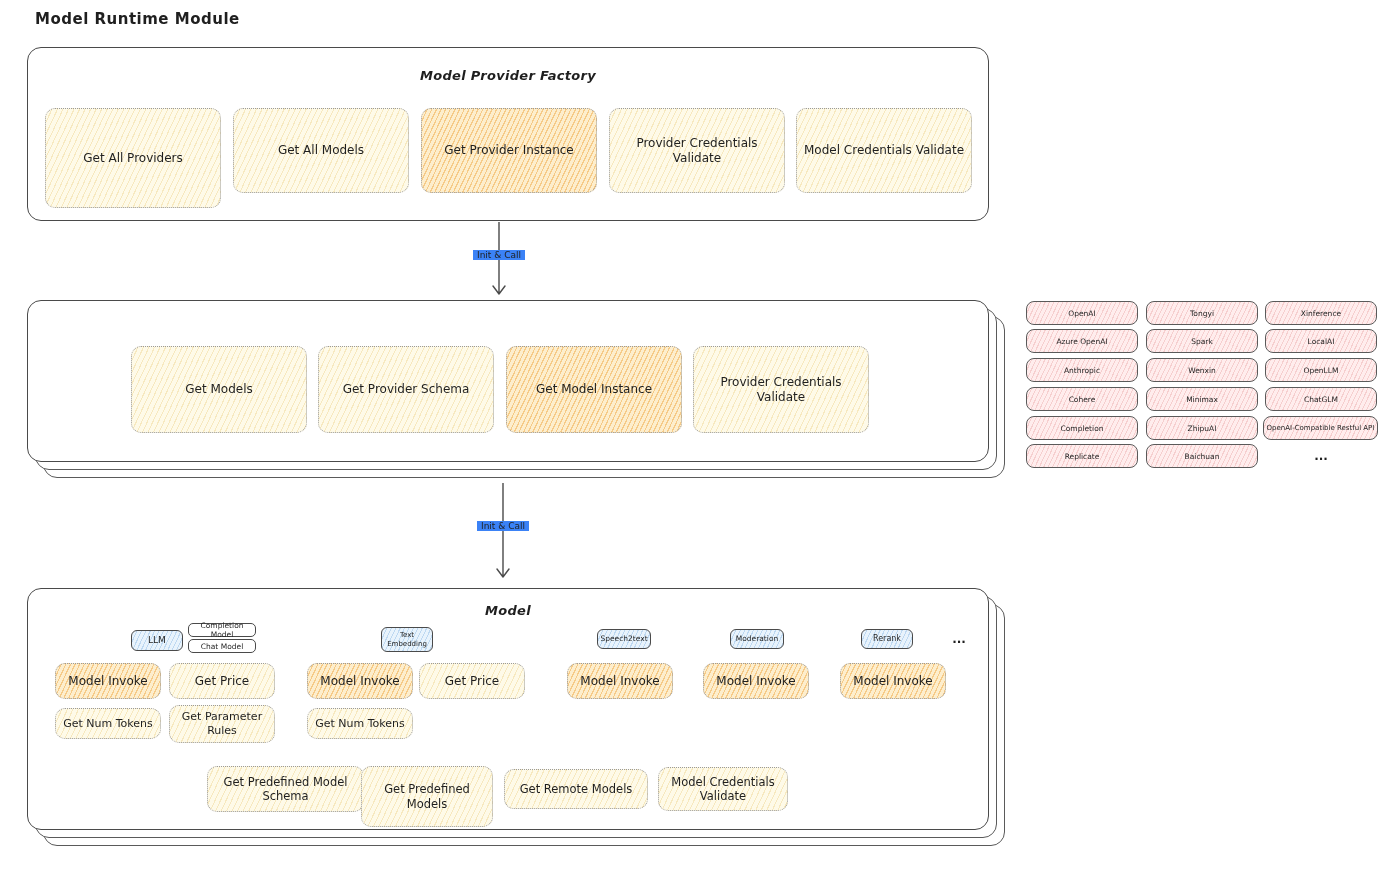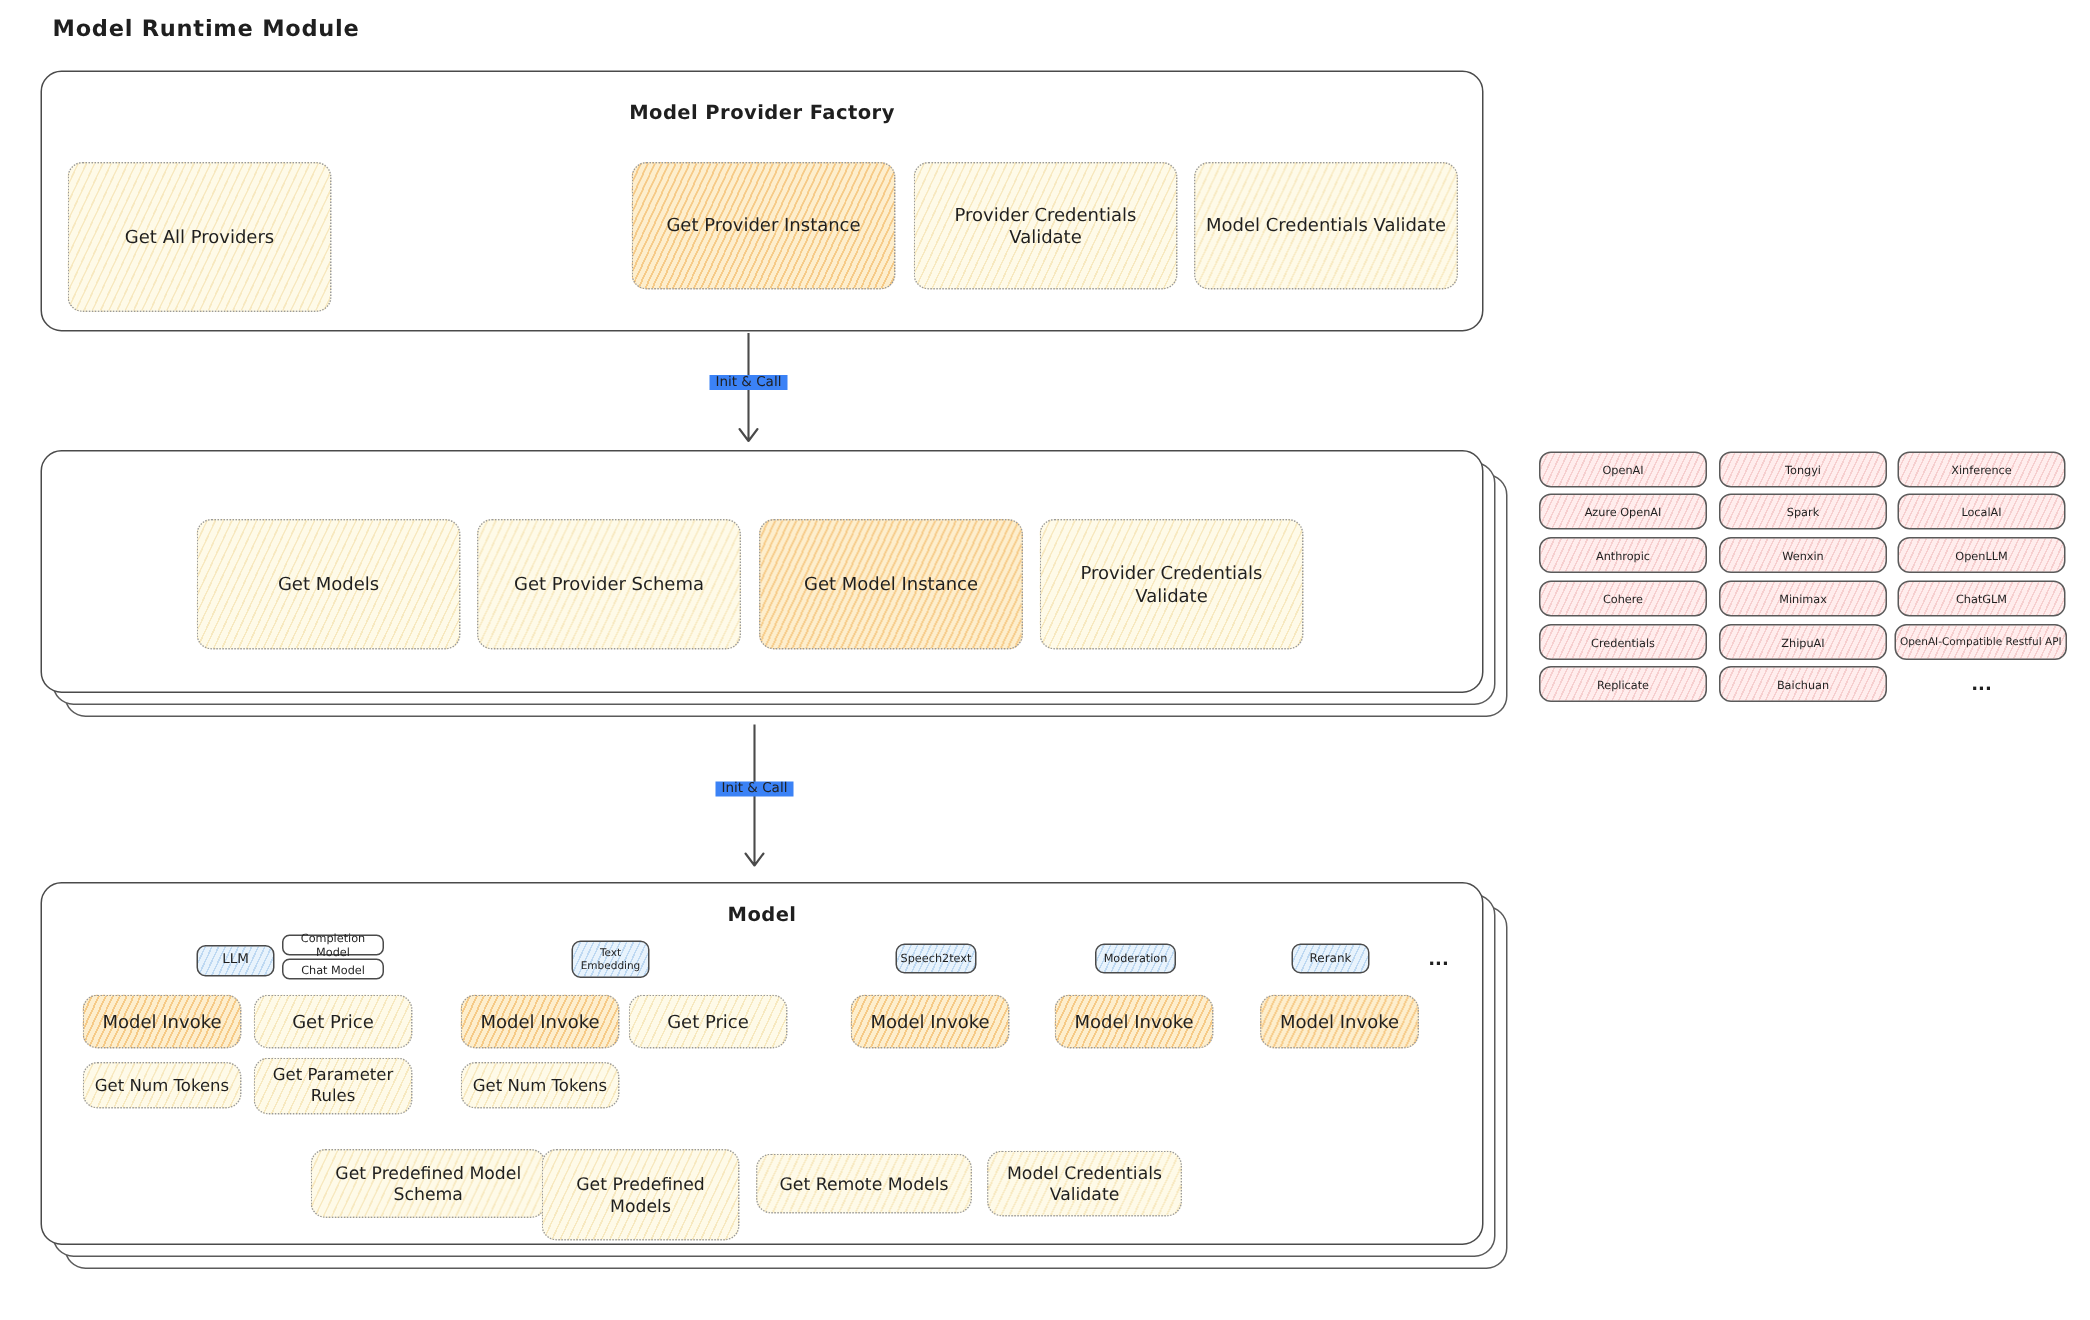--- a/index.html
+++ b/index.html
@@ -12,21 +12,21 @@
     position:absolute;left:35px;top:10px;font-size:15px;font-weight:700;letter-spacing:.5px;
   }
   
   .panel{
     position:absolute;background:#fff;border:1.6px solid #4a4a4a;border-radius:14px;
   }
   .stack-layer{
     position:absolute;background:#fff;border:1.4px solid #5a5a5a;border-radius:14px;
   }
   .panel-title{
-    position:absolute;left:0;right:0;text-align:center;font-size:13px;font-weight:600;letter-spacing:.3px;
+    position:absolute;left:0;right:0;text-align:center;font-size:13px;font-weight:600;letter-spacing:.3px;font-style:italic;
   }
   
   .ybox{
     position:absolute;display:flex;align-items:center;justify-content:center;text-align:center;
     border:1.4px dotted #9a9a9a;border-radius:10px;font-size:12px;line-height:1.25;
     background-color:#fefae8;
     background-image:repeating-linear-gradient(115deg,rgba(233,196,106,.33) 0px,rgba(233,196,106,.33) 1px,transparent 1px,transparent 5px);
     padding:2px 6px;box-sizing:border-box;
   }
   .ybox.hl{
@@ -65,20 +65,21 @@
 </head>
 <body>
 
 <div class="canvas">
 
   <div class="main-title">Model Runtime Module</div>
 
   <section class="panel" style="left:27px;top:47px;width:960px;height:172px;">
     <div class="panel-title" style="top:20px;">Model Provider Factory</div>
     <div class="ybox" style="left:17px;top:60px;width:176px;height:100px;">Get All Providers</div>
+    <div class="ybox" style="left:205px;top:60px;width:176px;height:85px;">Get All Models</div>
     <div class="ybox hl" style="left:393px;top:60px;width:176px;height:85px;">Get Provider Instance</div>
     <div class="ybox" style="left:581px;top:60px;width:176px;height:85px;">Provider Credentials Validate</div>
     <div class="ybox" style="left:768px;top:60px;width:176px;height:85px;">Model Credentials Validate</div>
   </section>
 
   <div class="arrow" style="left:489px;top:222px;">
     <svg width="20" height="76" viewBox="0 0 20 76">
       <path d="M10 0 V 72 M4 64 L10 72 L16 64" fill="none" stroke="#4a4a4a" stroke-width="1.4" stroke-linecap="round" stroke-linejoin="round"></path>
     </svg>
   </div>
@@ -90,21 +91,21 @@
     <div class="ybox" style="left:103px;top:45px;width:176px;height:87px;">Get Models</div>
     <div class="ybox" style="left:290px;top:45px;width:176px;height:87px;">Get Provider Schema</div>
     <div class="ybox hl" style="left:478px;top:45px;width:176px;height:87px;">Get Model Instance</div>
     <div class="ybox" style="left:665px;top:45px;width:176px;height:87px;">Provider Credentials Validate</div>
   </section>
 
   <div class="pill" style="left:1026px;top:301px;width:112px;height:24px;">OpenAI</div>
   <div class="pill" style="left:1026px;top:329px;width:112px;height:24px;">Azure OpenAI</div>
   <div class="pill" style="left:1026px;top:358px;width:112px;height:24px;">Anthropic</div>
   <div class="pill" style="left:1026px;top:387px;width:112px;height:24px;">Cohere</div>
-  <div class="pill" style="left:1026px;top:416px;width:112px;height:24px;">Credentials</div>
+  <div class="pill" style="left:1026px;top:416px;width:112px;height:24px;">Completion</div>
   <div class="pill" style="left:1026px;top:444px;width:112px;height:24px;">Replicate</div>
 
   <div class="pill" style="left:1146px;top:301px;width:112px;height:24px;">Tongyi</div>
   <div class="pill" style="left:1146px;top:329px;width:112px;height:24px;">Spark</div>
   <div class="pill" style="left:1146px;top:358px;width:112px;height:24px;">Wenxin</div>
   <div class="pill" style="left:1146px;top:387px;width:112px;height:24px;">Minimax</div>
   <div class="pill" style="left:1146px;top:416px;width:112px;height:24px;">ZhipuAI</div>
   <div class="pill" style="left:1146px;top:444px;width:112px;height:24px;">Baichuan</div>
 
   <div class="pill" style="left:1265px;top:301px;width:112px;height:24px;">Xinference</div>

